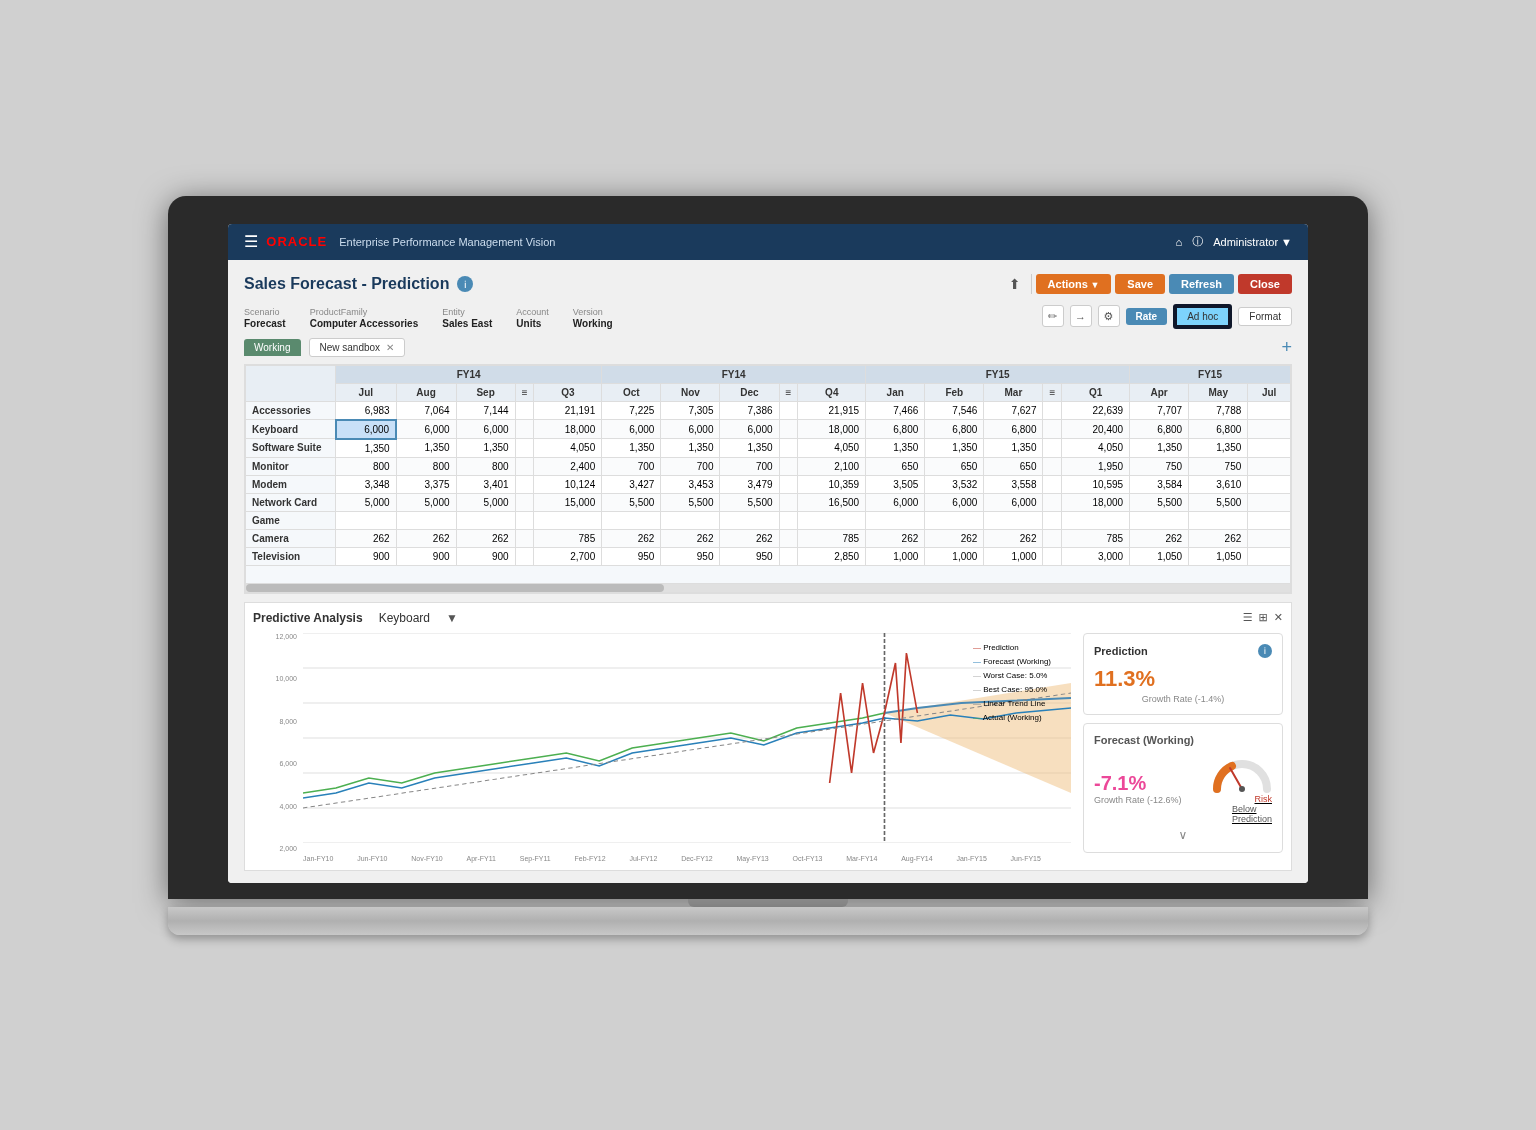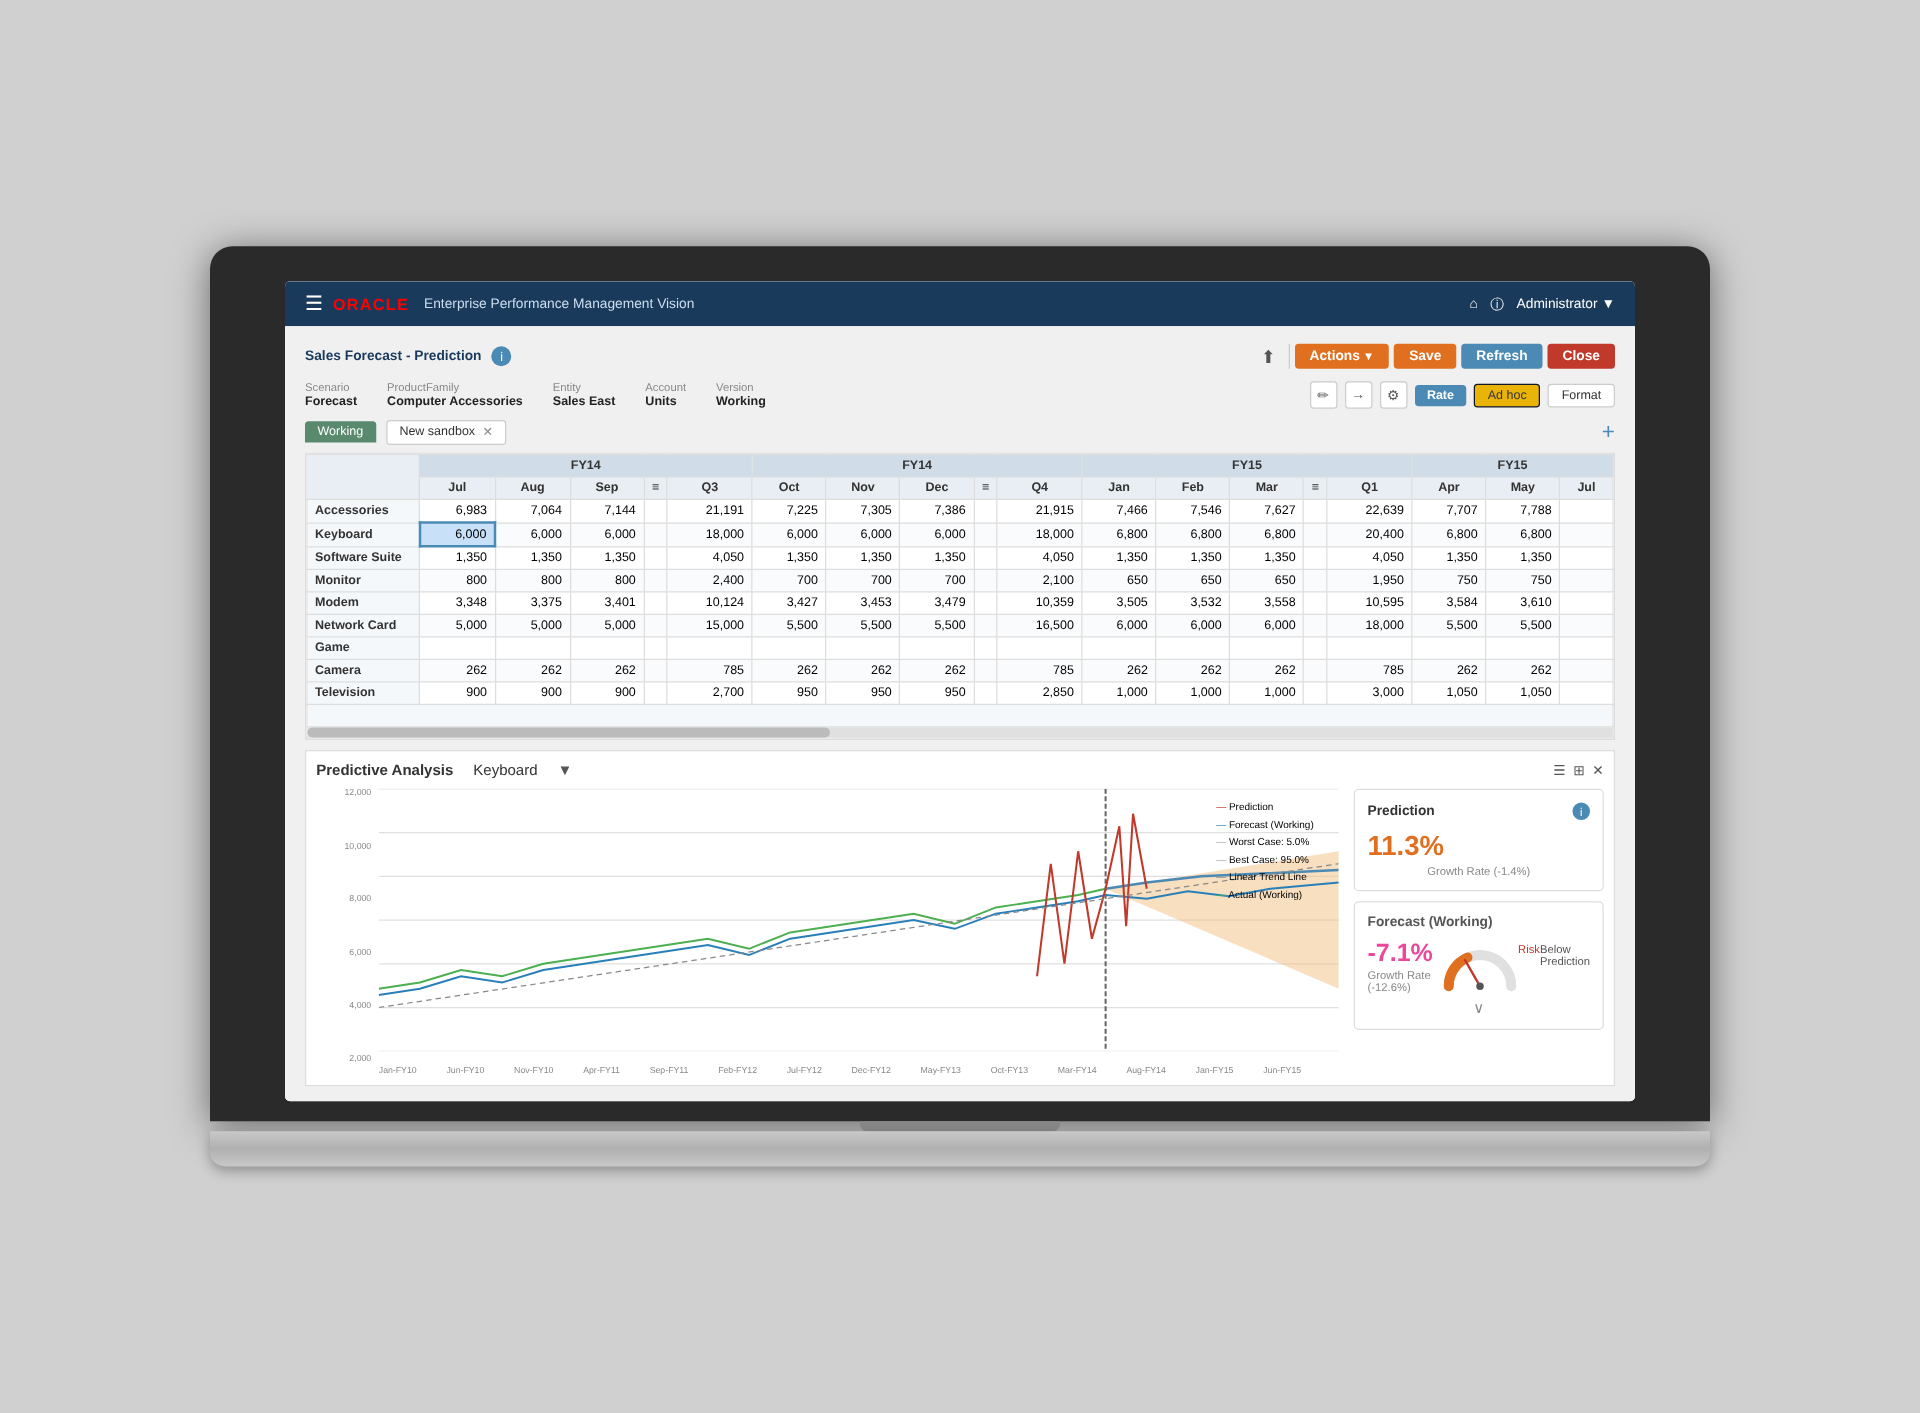--- a/index.html
+++ b/index.html
@@ -119,21 +119,21 @@
       align-items: center;
       justify-content: space-between;
       margin-bottom: 8px;
     }
     .page-title-area {
       display: flex;
       align-items: center;
       gap: 8px;
     }
     .page-title {
-      font-size: 11px;
+      font-size: 16px;
       font-weight: bold;
       color: #1a3a5c;
     }
     .info-icon {
       width: 16px;
       height: 16px;
       border-radius: 50%;
       background: #4a8ab5;
       color: #fff;
       font-size: 10px;
@@ -233,27 +233,27 @@
       background: #4a8ab5;
       color: #fff;
       padding: 3px 10px;
       border-radius: 3px;
       font-size: 10px;
       font-weight: bold;
       cursor: pointer;
       border: none;
     }
     .btn-adhoc {
-      background: #eab308;
+      background: #7dd3fc;
       color: #333;
       padding: 3px 10px;
       border-radius: 3px;
       font-size: 10px;
       cursor: pointer;
-      border: 1px solid #0f172a;
+      border: 4px solid #0f172a;
     }
     .btn-format {
       background: #fff;
       color: #333;
       padding: 3px 10px;
       border-radius: 3px;
       font-size: 10px;
       cursor: pointer;
       border: 1px solid #ccc;
     }
@@ -456,22 +456,23 @@
       font-weight: bold;
       color: #ec4899;
     }
     .forecast-sub {
       font-size: 9px;
       color: #888;
     }
     .risk-gauge {
       margin-left: auto;
       display: flex;
-      flex-direction: row;
-      align-items: flex-start;
+      flex-direction: column;
+      align-items: flex-end;
+      text-decoration: underline;
     }
     .gauge-svg {
       width: 60px;
       height: 40px;
     }
     .risk-label {
       font-size: 9px;
       color: #c0392b;
       text-align: center;
     }

